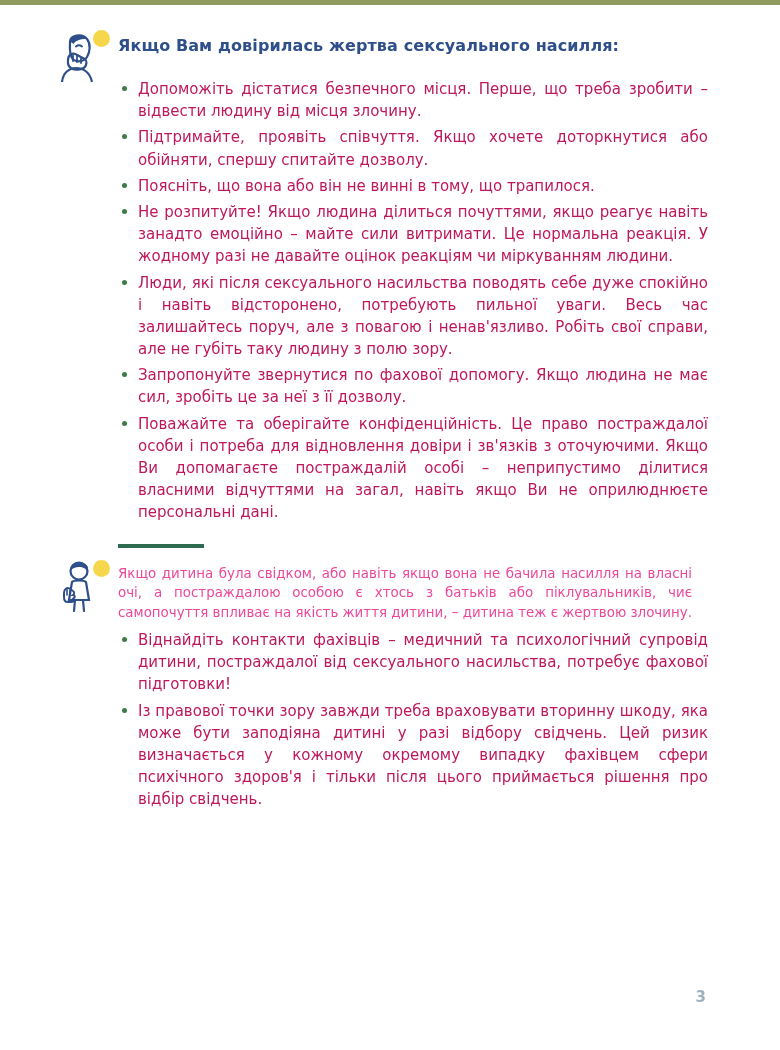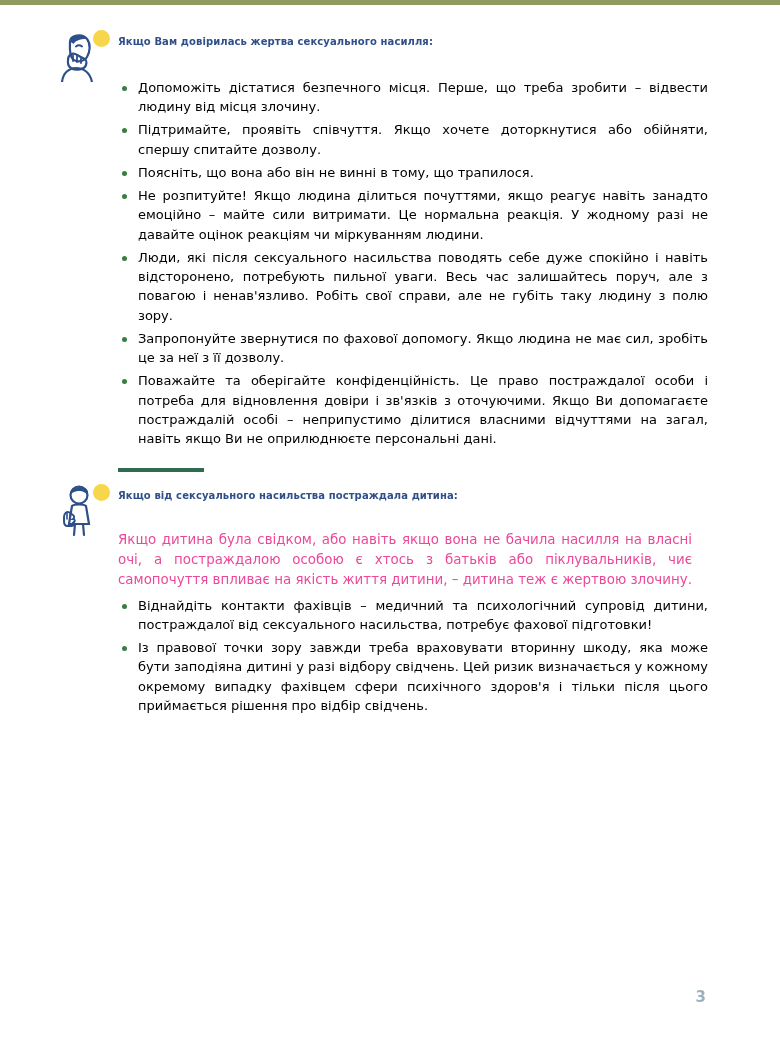--- a/index.html
+++ b/index.html
@@ -43,21 +43,21 @@
     padding-left: 118px;
     padding-right: 72px;
   }
 
   .section-head {
     position: relative;
     min-height: 38px;
   }
   .section-title {
     color: #2f4f8a;
-    font-size: 10px;
+    font-size: 16px;
     font-weight: bold;
     line-height: 1.25;
     letter-spacing: .1px;
     margin: 0;
     padding-top: 2px;
   }
 
   
   .icon-badge {
     position: absolute;
@@ -84,22 +84,22 @@
   
   ul.bullets {
     list-style: none;
     margin: 6px 0 0 0;
     padding: 0;
   }
   ul.bullets > li {
     position: relative;
     padding-left: 20px;
     margin-bottom: 4px;
-    color: #000000;
-    font-size: 13px;
+    color: #be185d;
+    font-size: 15px;
     line-height: 1.48;
     text-align: justify;
   }
   ul.bullets > li::before {
     content: "";
     position: absolute;
     left: 4px;
     top: 8px;
     width: 5px;
     height: 5px;
@@ -194,23 +194,20 @@
 
           <path d="M16 22 C18 20, 28 20, 30 22 L33 40 L13 40 Z" fill="none" stroke="#2f4f8a" stroke-width="2.2"></path>
 
           <path d="M19 40 L18 51 M27 40 L28 51" stroke="#2f4f8a" stroke-width="2.2" stroke-linecap="round"></path>
 
           <path d="M8 33 C8 29, 11 27, 13.5 28.5 L17 31 C18.5 32, 18.5 34, 17 35 C19 35, 19.5 37.5, 17.5 38.5 C19 39.5, 18 42, 15.5 42 L11.5 42 C9 42, 8 40, 8 37 Z" fill="none" stroke="#2f4f8a" stroke-width="2"></path>
           <path d="M11 29.5 L11 35 M14 30.5 L14 35.5" stroke="#2f4f8a" stroke-width="1.6" stroke-linecap="round"></path>
         </svg>
       </div>
 
-      <div class="section-head">
-        <h2 class="section-title">Якщо від сексуального насильства постраждала дитина:</h2>
-      </div>
 
       <p class="para">Якщо дитина була свідком, або навіть якщо вона не бачила насилля на власні очі, а постраждалою особою є хтось з батьків або піклувальників, чиє самопочуття впливає на якість життя дитини, – дитина теж є жертвою злочину.</p>
 
       <ul class="bullets">
         <li>Віднайдіть контакти фахівців – медичний та психологічний супровід дитини, постраждалої від сексуального насильства, потребує фахової підготовки!</li>
         <li>Із правової точки зору завжди треба враховувати вторинну шкоду, яка може бути заподіяна дитині у разі відбору свідчень. Цей ризик визначається у кожному окремому випадку фахівцем сфери психічного здоров'я і тільки після цього приймається рішення про відбір свідчень.</li>
       </ul>
     </div>
 
   </div>

